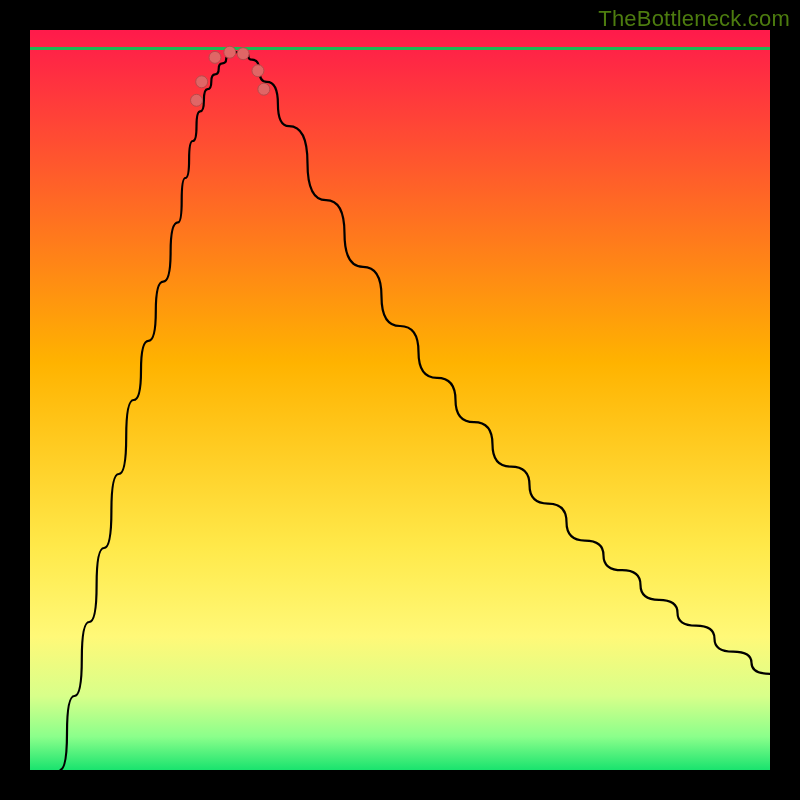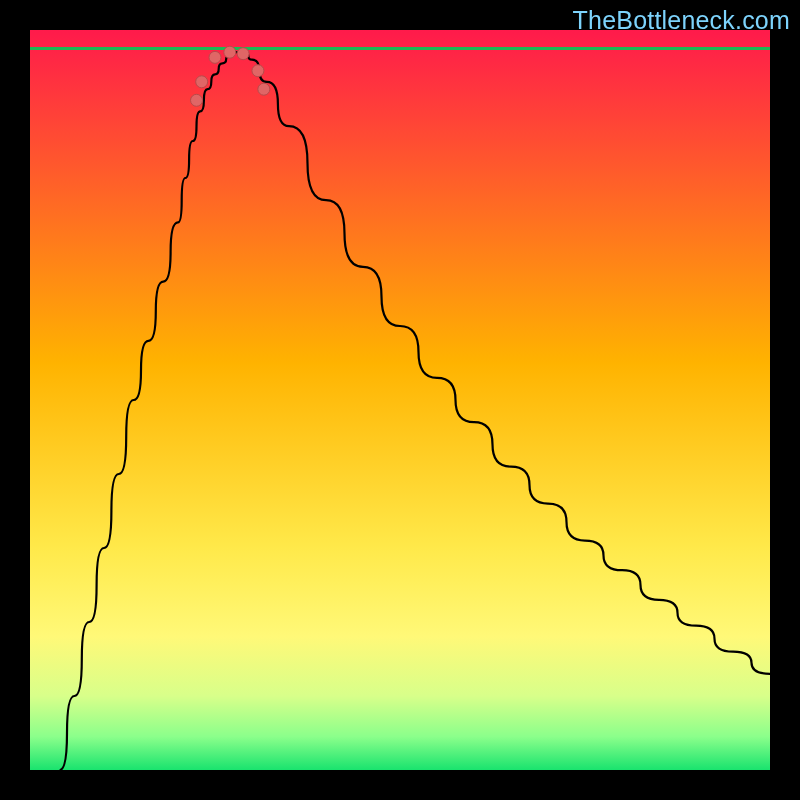--- a/index.html
+++ b/index.html
@@ -22,22 +22,22 @@
     left: 30px;
     top: 30px;
     width: 740px;
     height: 740px;
     overflow: hidden;
   }
   .watermark {
     position: absolute;
     top: 6px;
     right: 10px;
-    color: #7dd3fc;
-    font-size: 25px;
+    color: #4d7c0f;
+    font-size: 22px;
     font-weight: 500;
     letter-spacing: 0.2px;
     font-family: Arial, Helvetica, sans-serif;
   }
   svg { display: block; }
 </style>
 </head>
 <body>
 
 <div class="frame">

